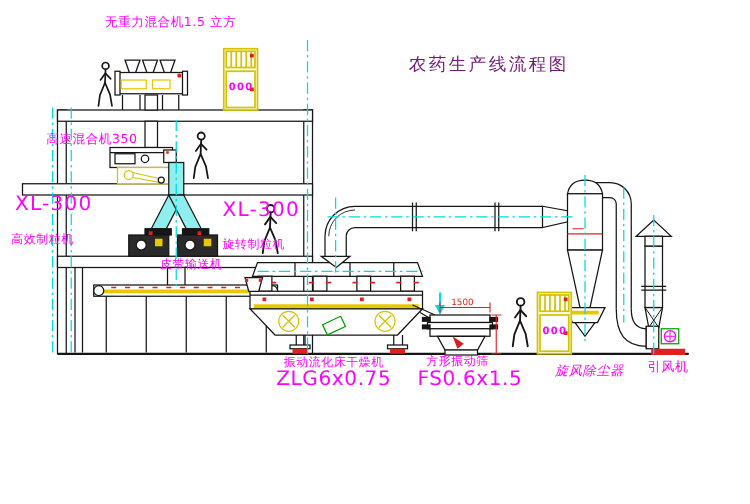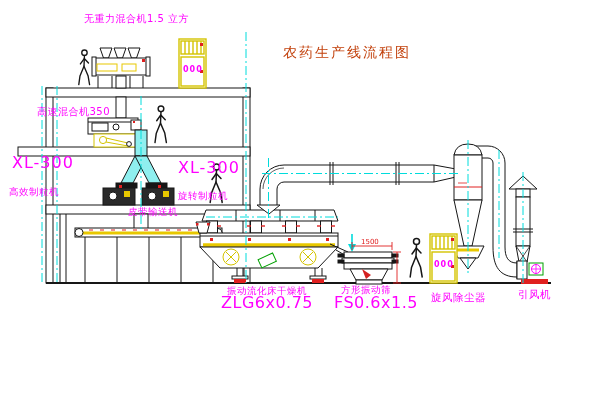--- a/index.html
+++ b/index.html
@@ -1,35 +1,35 @@
 <!DOCTYPE html>
 <html><head>
 <meta charset="utf-8">
 <style>
   html,body{margin:0;padding:0;background:#fff;}
   .stage{position:relative;width:551px;height:403px;background:#ffffff;overflow:hidden;
          font-family:"DejaVu Sans",sans-serif;}
   .stage svg{position:absolute;left:0;top:0;}
   .lbl{position:absolute;color:#ff00ff;white-space:nowrap;line-height:1;letter-spacing:0.5px;}
-  .lbl-red{color:#c2410c;}
+  .lbl-red{color:#701a75;margin-left:44px;}
   .t-gravity{left:84px;top:14px;font-size:10px;}
   .t-title{left:283px;top:45px;display:flex;align-items:baseline;gap:2px;}
   .t-title .cn{font-size:14px;letter-spacing:2px;}
   .t-title .cap{font-size:22px;font-weight:300;letter-spacing:1px;}
   .t-hsmixer{left:37px;top:107px;font-size:10px;}
   .t-xlL{left:12px;top:155px;font-size:16px;letter-spacing:1px;}
   .t-xlLn{left:9px;top:187px;font-size:9.5px;}
   .t-xlM{left:178px;top:160px;font-size:16px;letter-spacing:1px;}
   .t-xlMn{left:178px;top:191px;font-size:9.5px;text-align:right;}
   .t-belt{left:128px;top:207px;font-size:9.5px;text-align:center;}
   .t-dryn{left:227px;top:286px;font-size:9.5px;}
   .t-drym{left:221px;top:295px;font-size:16px;}
   .t-scrn{left:341px;top:286px;font-size:9.5px;font-family:Liberation Serif, serif;}
   .t-scrm{left:334px;top:295px;font-size:16px;}
-  .t-cyc{left:431px;top:292px;font-size:10.5px;}
+  .t-cyc{left:444px;top:292px;font-size:10.5px;font-style:italic;}
   .t-fan{left:518px;top:289px;font-size:10.5px;}
   .t-p1{left:183px;top:66px;font-size:8px;font-weight:bold;letter-spacing:1px;}
   .t-p2{left:434px;top:261px;font-size:8px;font-weight:bold;letter-spacing:1px;}
   .t-dim{left:361px;top:239px;font-size:7px;color:#e02020;letter-spacing:0;}
 </style>
 </head>
 <body>
 
 <div class="stage">
 

